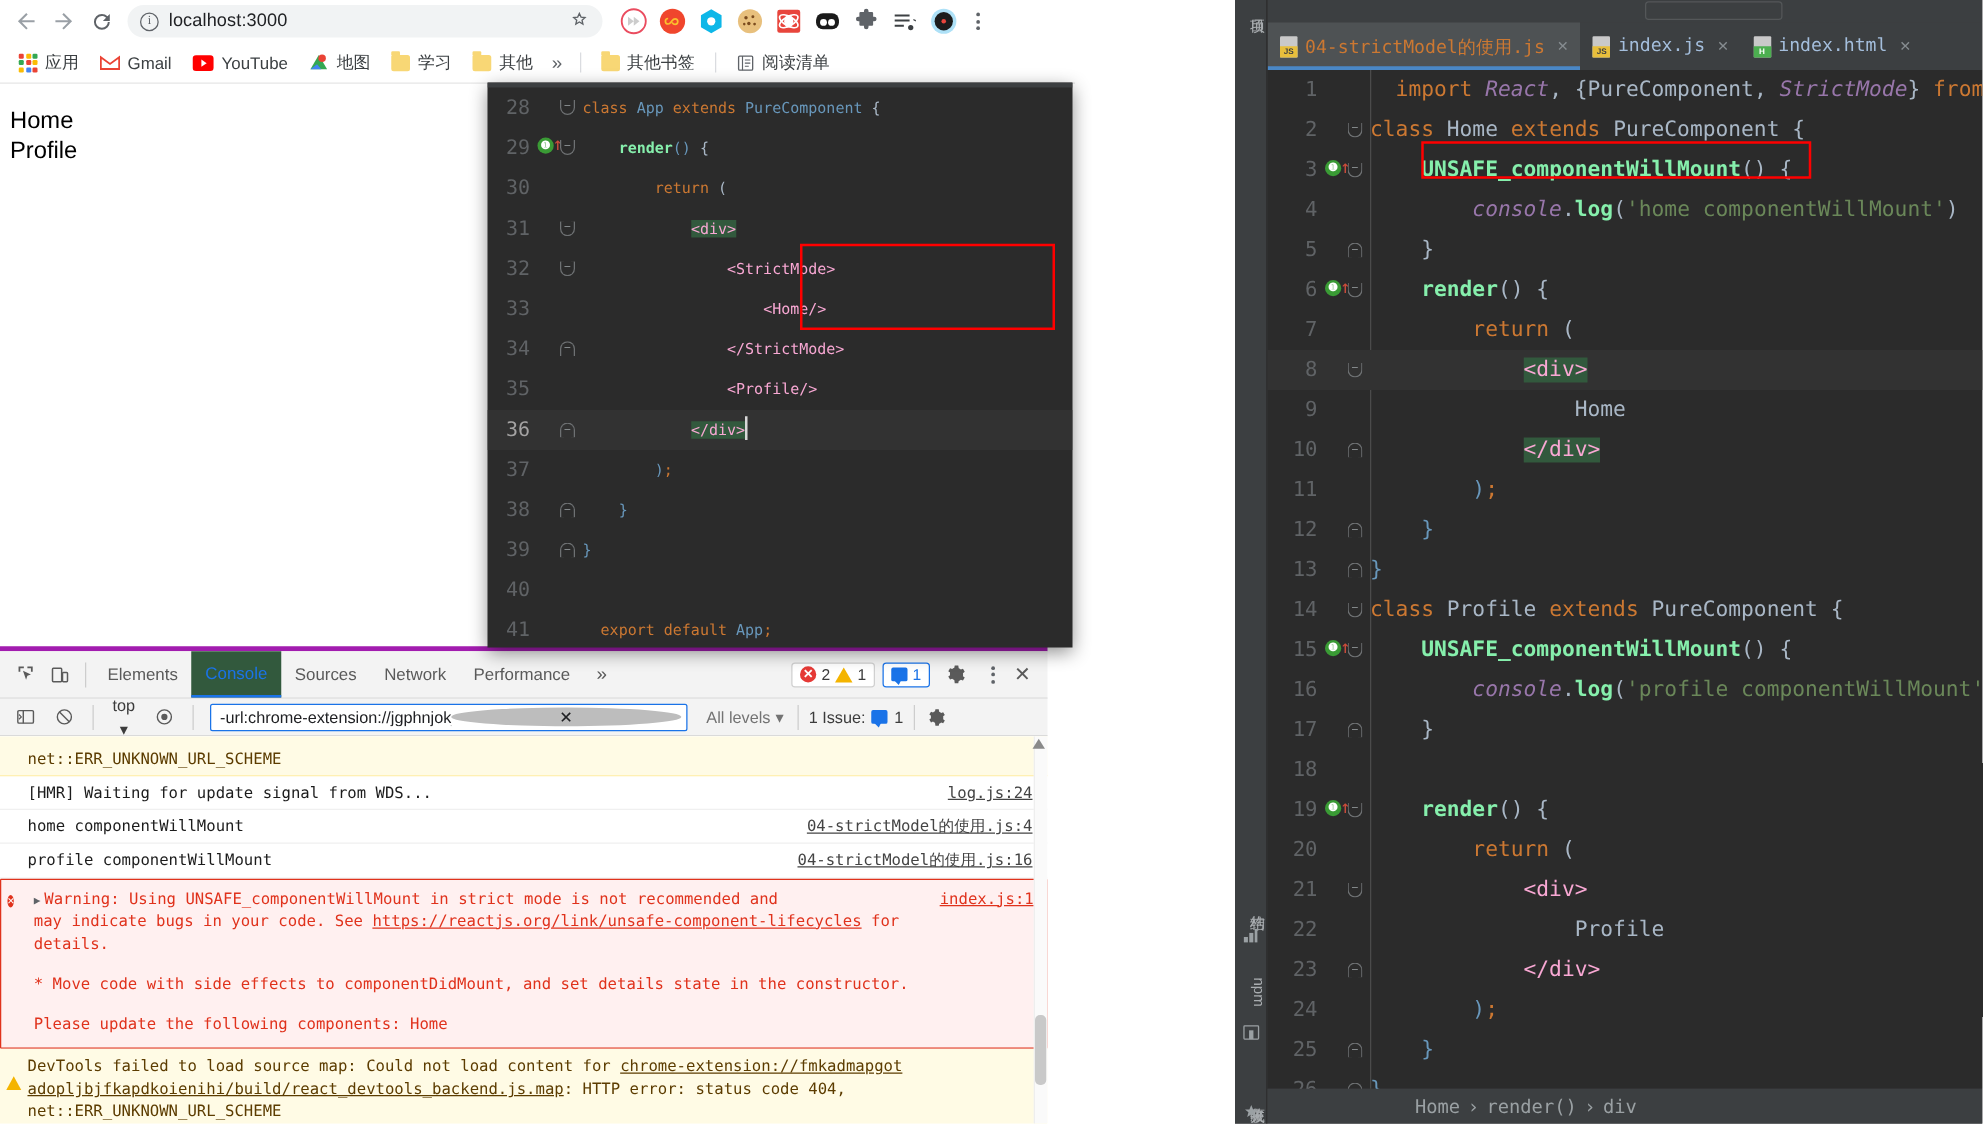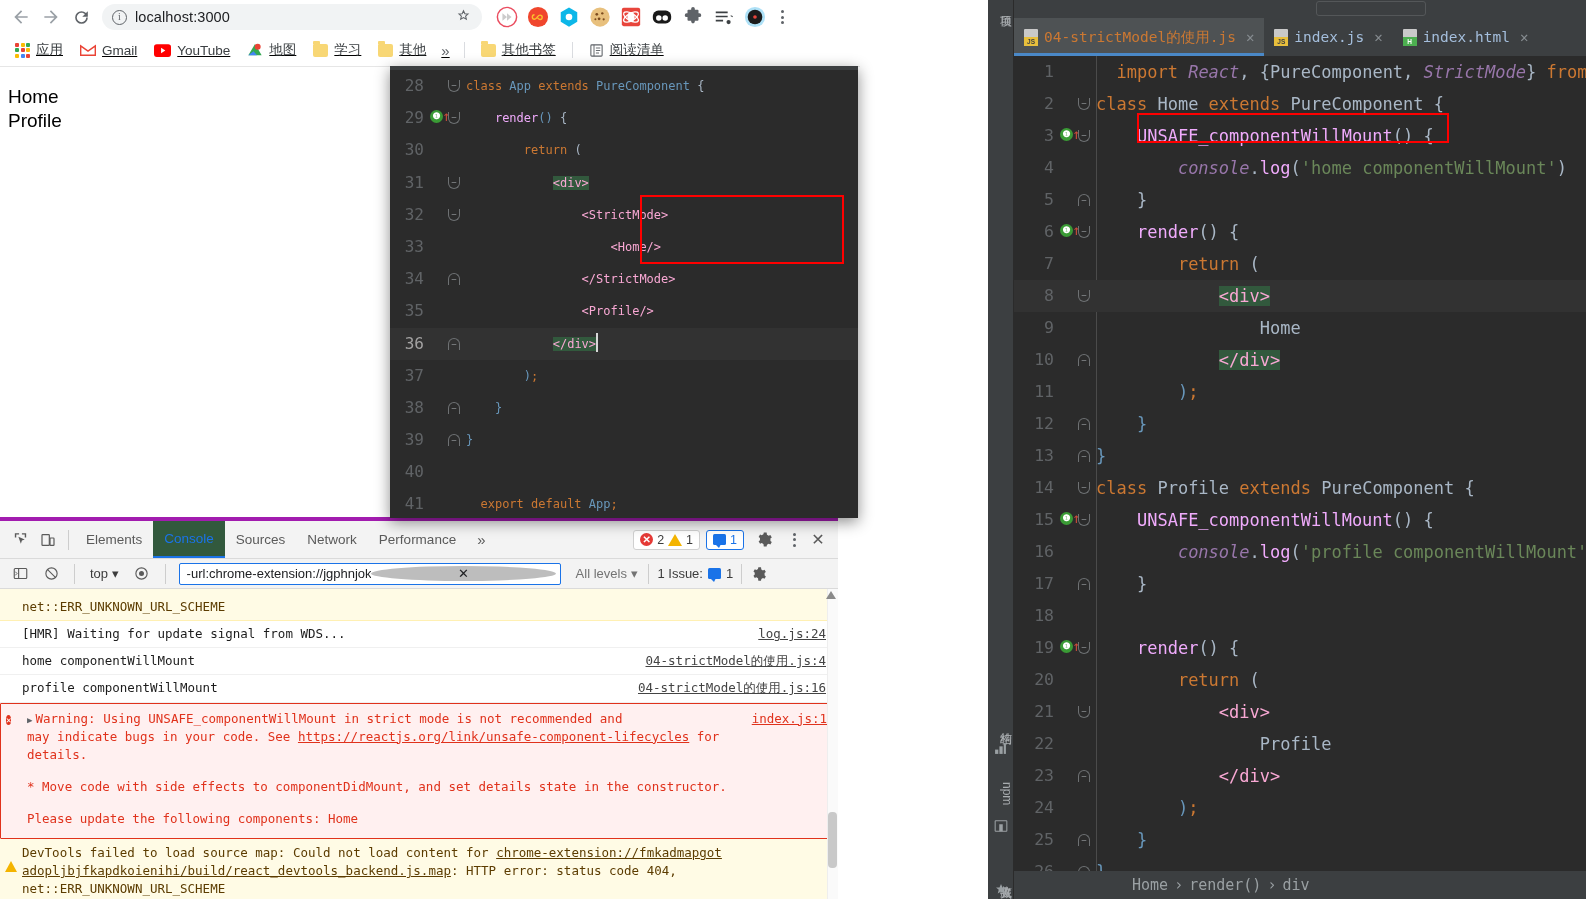--- a/index.html
+++ b/index.html
@@ -41,21 +41,21 @@
   .ext-icons { display: flex; align-items: center; gap: 9px; margin-left: 8px; }
   .ext-icon { width: 22px; height: 22px; flex: none; }
   .kebab {
     width: 20px; display: flex; flex-direction: column; align-items: center;
     gap: 2.5px; margin-left: 6px;
   }
   .kebab i { width: 3px; height: 3px; background: #5f6368; border-radius: 50%; display: block; }
 
   .bookmarks {
     height: 32px; display: flex; align-items: center; padding: 0 8px;
-    gap: 3px; background: #fff; position: relative; text-decoration: underline;
+    gap: 3px; background: #fff; position: relative;
   }
   .bm {
     display: flex; align-items: center; gap: 6px; padding: 3px 7px;
     font-size: 13.5px; color: #3c4043; border-radius: 4px; white-space: nowrap;
   }
   .bm-sep { width: 1px; height: 16px; background: #dadce0; margin: 0 6px; }
   .folder-ico {
     width: 15px; height: 13px; background: #f8d775; border-radius: 1px 2px 2px 2px;
     position: relative; flex: none;
   }
@@ -127,20 +127,21 @@
     margin-right: 6px;
   }
 
   .dt-filterbar {
     height: 30px; display: flex; align-items: center; padding: 0 6px; gap: 3px;
     border-bottom: 1px solid #dadada; background: #f3f3f3; flex: none;
   }
   .ctx-sel {
     display: flex; align-items: center; gap: 4px; font-size: 13px; color: #3c3c3c;
     padding: 0 6px;
+    flex-direction: column;
   }
   .filter-input {
     flex: 1 1 auto; max-width: 382px; height: 22px; border: 1px solid #1a73e8;
     border-radius: 2px; background: #fff; display: flex; align-items: center;
     padding: 0 4px 0 7px; margin: 0 4px;
   }
   .filter-input span { flex: 1; font-size: 13px; color: #202124; white-space: nowrap; overflow: hidden; }
   .clear-x {
     width: 15px; height: 15px; border-radius: 50%; background: #bdbdbd; color: #fff;
     font-size: 11px; line-height: 15px; text-align: center; flex: none;
@@ -248,21 +249,21 @@
   .fold {
     position: absolute; right: 6px; top: 10px; width: 12px; height: 12px;
     border: 1px solid #6e7173; color: #8a8f91; font-size: 9px; line-height: 10px; text-align: center;
   }
   .fold.open { border-radius: 0 0 6px 6px; border-top: none; }
   .fold.close { border-radius: 6px 6px 0 0; border-bottom: none; }
   .code {
     flex: 1 1 auto; font-size: 17px; white-space: pre; color: #a9b7c6; overflow: hidden;
   }
   .kw { color: #cc7832; }
-  .fn { color: #f0abfc; }
+  .fn { color: #86efac; font-weight: bold; }
   .str { color: #6a8759; }
   .cls { color: #a9b7c6; }
   .it { color: #9876aa; font-style: italic; }
   .tag { color: #f9a8d4; }
   .punc { color: #a9b7c6; }
   .blue { color: #6897bb; }
   .sel { background: #32593d; }
 
   .ide-breadcrumb {
     position: absolute; left: 26px; right: 0; bottom: 0; height: 28px;

